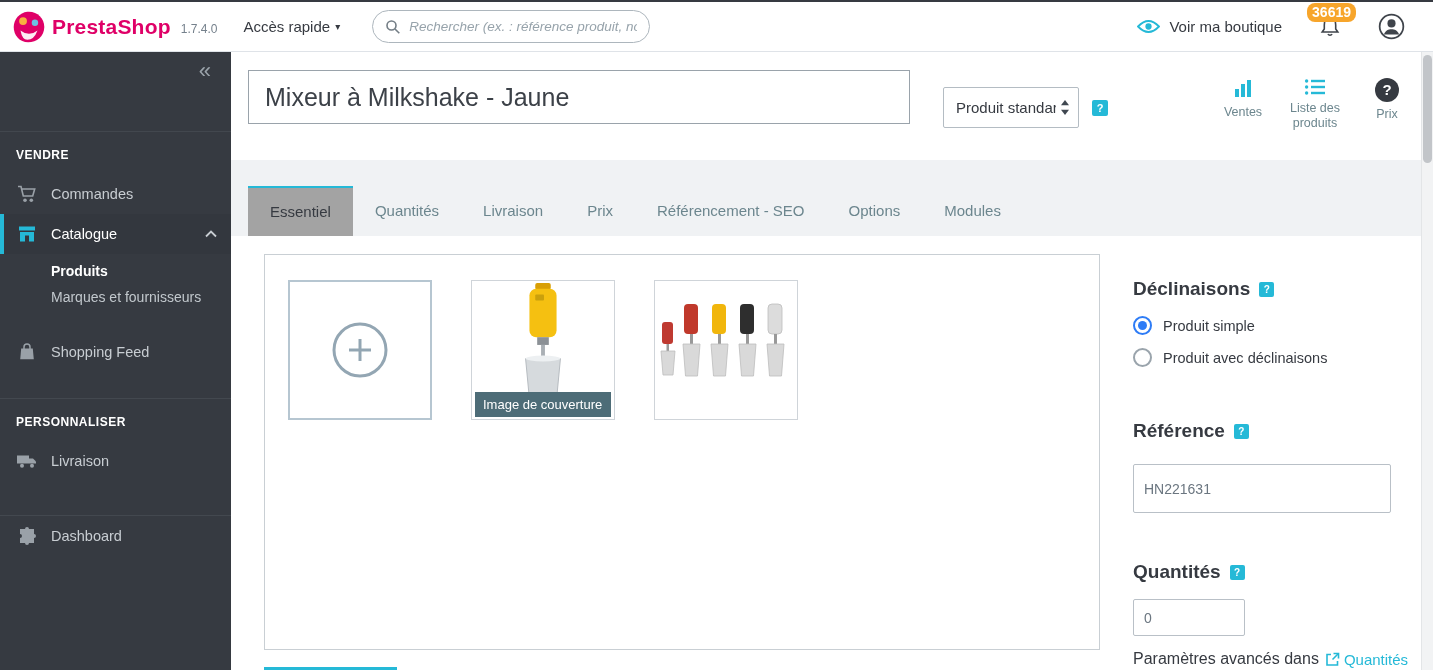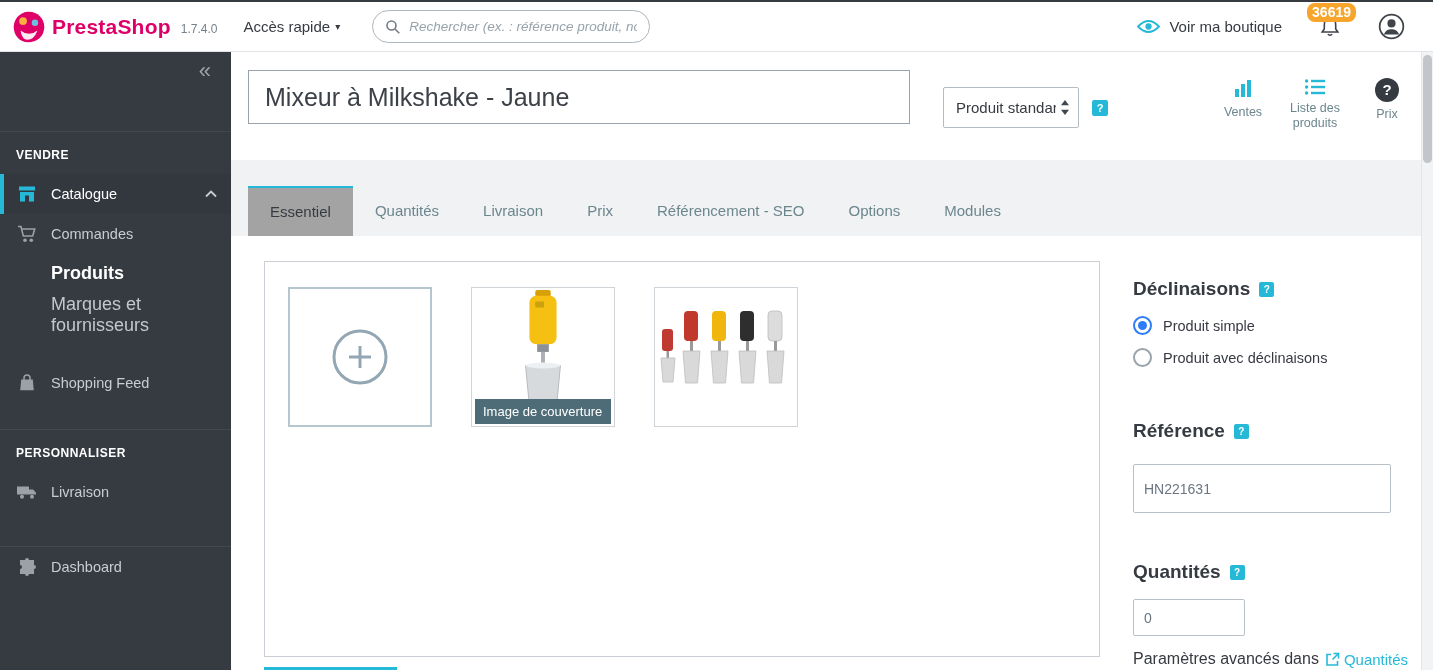--- a/index.html
+++ b/index.html
@@ -31,21 +31,21 @@
   .collapse-row { height:80px; border-bottom:1px solid #42474e; position:relative; }
   .collapse-icon { position:absolute; top:6px; right:20px; font-size:22px; color:#9aa2a9; cursor:pointer; }
   .section-title { padding:16px 16px 12px; font-size:12px; font-weight:bold; color:#fff; letter-spacing:0.5px; }
   .nav-item { height:40px; display:flex; align-items:center; padding:0 14px 0 16px; font-size:14.5px;
               color:#c8cdd2; cursor:pointer; position:relative; }
   .nav-icon { width:22px; height:22px; margin-right:13px; display:flex; align-items:center; justify-content:center; flex:none; }
   .nav-item.active { color:#fff; background:#33373e; }
   .nav-item.active::before { content:""; position:absolute; left:0; top:0; bottom:0; width:4px; background:#25b9d7; }
   .chevron-up { margin-left:auto; display:flex; }
   .subnav { padding:4px 0 8px; }
-  .subnav-item { padding:5px 16px 5px 51px; font-size:18px; color:#c2c8cd; cursor:pointer; }
+  .subnav-item { padding:5px 16px 5px 51px; font-size:14px; color:#c2c8cd; cursor:pointer; }
   .subnav-item.active { color:#fff; font-weight:bold; }
   .nav-gap { height:14px; }
   .side-block.bordered { margin-top:26px; border-top:1px solid #43484f; }
   .side-block.bordered2 { margin-top:34px; border-top:1px solid #43484f; }
 
   
   .main { position:absolute; top:52px; left:231px; width:1190px; height:618px; background:#fff; overflow:hidden; }
 
   .product-topbar { position:absolute; top:0; left:0; width:100%; height:108px; background:#fff; }
   .title-input { position:absolute; left:17px; top:18px; width:662px; height:54px; border:1px solid #9aa3ab;
@@ -65,21 +65,21 @@
   .action.narrow { width:44px; }
   .aide-icon { width:24px; height:24px; border-radius:50%; background:#363a41; color:#fff; font-weight:bold;
                font-size:15px; display:flex; align-items:center; justify-content:center; }
 
   .tabstrip { position:absolute; top:108px; left:0; width:100%; height:76px; background:#f0f2f4; }
   .tabs { position:absolute; left:17px; bottom:0; display:flex; }
   .tab { height:50px; line-height:50px; padding:0 22px; font-size:15px; color:#6c868e; cursor:pointer; white-space:nowrap; }
   .tab.active { background:#a3a3a3; border-top:2px solid #25b9d7; color:#363a41; line-height:48px; }
 
   .content { position:absolute; top:184px; left:0; width:100%; height:434px; background:#fff; }
-  .dropzone { position:absolute; left:33px; top:25px; width:836px; height:396px; border:1px solid #c9cfd4; background:#fff; }
+  .dropzone { position:absolute; left:33px; top:18px; width:836px; height:396px; border:1px solid #c9cfd4; background:#fff; }
   .tile { position:absolute; top:25px; width:144px; height:140px; background:#fff; display:flex;
           align-items:center; justify-content:center; }
   .tile-add { left:23px; border:2px solid #b6c6d1; cursor:pointer; }
   .tile-img { border:1px solid #cfd4d9; cursor:pointer; }
   .tile-2 { left:206px; }
   .tile-3 { left:389px; }
   .cover-badge { position:absolute; left:3px; right:3px; bottom:2px; background:#4d6c77; color:#fff;
                  font-size:13px; padding:5px 8px; }
 
   .panel-h { position:absolute; left:902px; display:flex; align-items:center; gap:9px;
@@ -157,44 +157,44 @@
 </header>
 
 <aside class="sidebar">
   <div class="collapse-row">
     <span class="collapse-icon">«</span>
   </div>
 
   <div class="side-block">
     <div class="section-title">VENDRE</div>
 
+    <div class="nav-item">
+      <span class="nav-icon">
+        <svg width="20" height="20" viewBox="0 0 20 20">
+          <path d="M1 2.5 h3 l2.3 9.5 h9.4 l2-7 H5" fill="none" stroke="#9aa1a8" stroke-width="1.6"></path>
+          <circle cx="8" cy="16.3" r="1.8" fill="#9aa1a8"></circle>
+            <circle cx="14.3" cy="16.3" r="1.8" fill="#9aa1a8"></circle>
+        </svg>
+      </span>
+      <span>Commandes</span>
+    </div>
+
     <div class="nav-item active">
       <span class="nav-icon">
         <svg width="20" height="20" viewBox="0 0 20 20">
           <rect x="2" y="2.5" width="16" height="4" fill="#25b9d7"></rect>
           <path d="M3 8 h14 v9.5 h-5 v-6 h-4 v6 H3 Z" fill="#25b9d7"></path>
         </svg>
       </span>
       <span>Catalogue</span>
       <span class="chevron-up">
         <svg width="12" height="8" viewBox="0 0 12 8">
             <path d="M1 6.5 L6 1.5 L11 6.5" fill="none" stroke="#c8cdd2" stroke-width="1.8"></path>
           </svg>
       </span>
-    </div>
-
-    <div class="nav-item">
-      <span class="nav-icon">
-        <svg width="20" height="20" viewBox="0 0 20 20">
-          <path d="M1 2.5 h3 l2.3 9.5 h9.4 l2-7 H5" fill="none" stroke="#9aa1a8" stroke-width="1.6"></path>
-          <circle cx="8" cy="16.3" r="1.8" fill="#9aa1a8"></circle>
-            <circle cx="14.3" cy="16.3" r="1.8" fill="#9aa1a8"></circle>
-        </svg>
-      </span>
-      <span>Commandes</span>
     </div>
 
     <div class="subnav">
       <div class="subnav-item active">Produits</div>
       <div class="subnav-item">Marques et fournisseurs</div>
     </div>
 
     <div class="nav-gap"></div>
 
 

